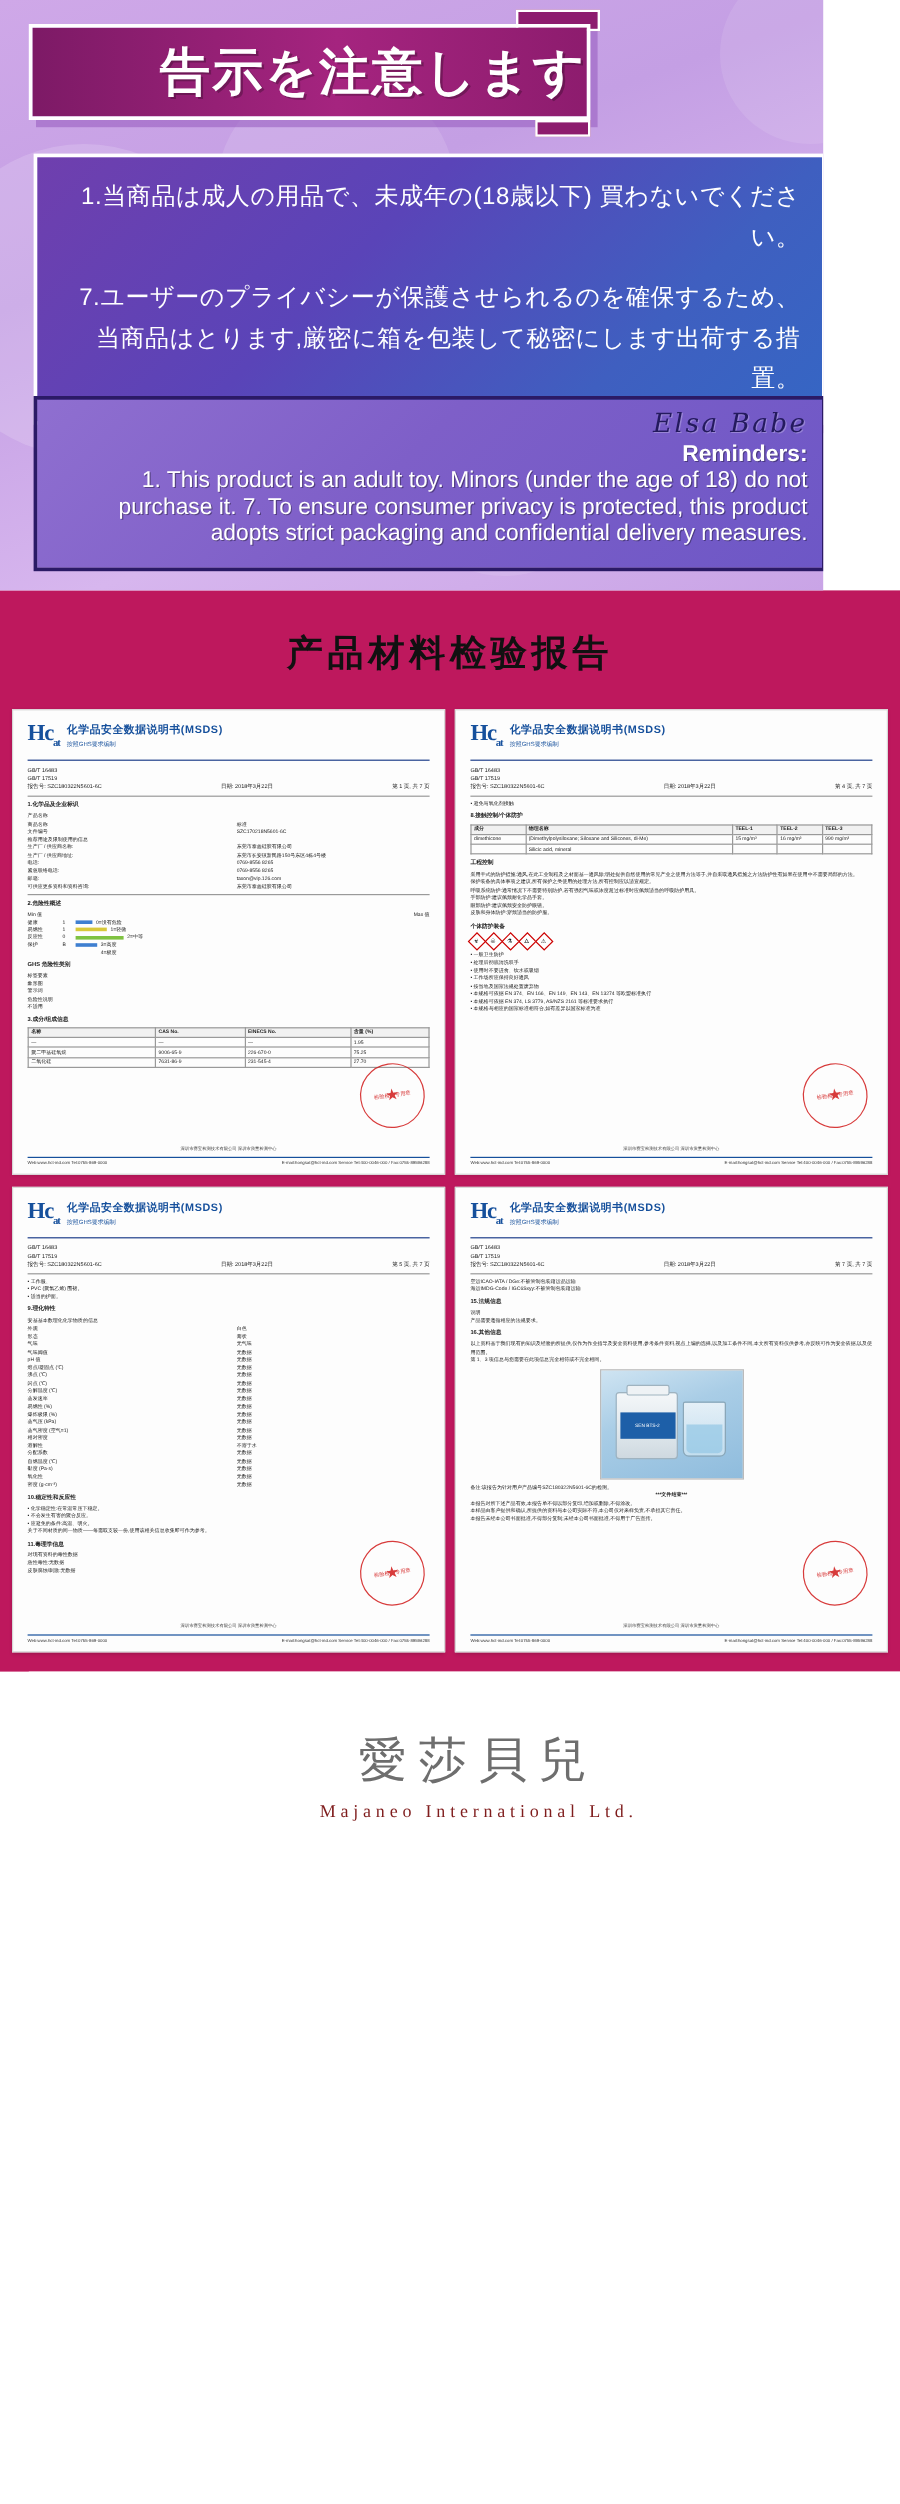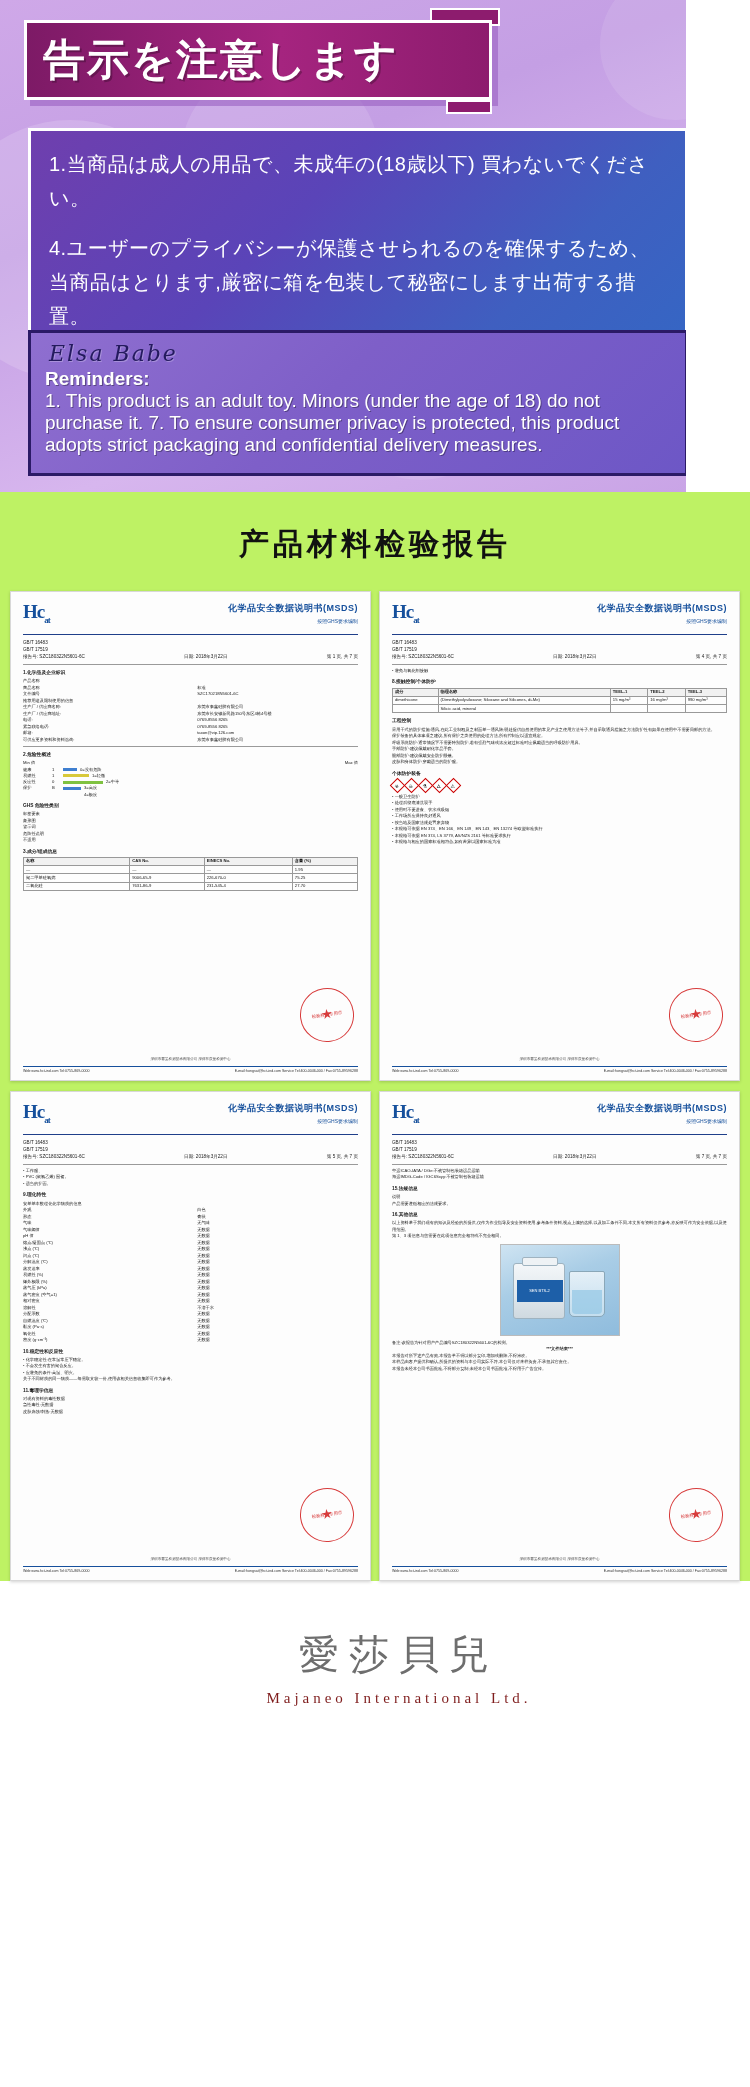--- a/index.html
+++ b/index.html
@@ -11,20 +11,21 @@
   }
   .page { width:750px; position:relative; overflow:hidden; }
 
   
   .notice-section {
     position:relative;
     width:686px;
     height:492px;
     background:linear-gradient(160deg,#cfa8e8 0%,#c49fe4 35%,#d7b6ee 70%,#c9a4e6 100%);
     overflow:hidden;
+    text-align:right;
   }
   .blob { position:absolute; border-radius:50%; background:rgba(255,255,255,0.16); }
   .b1 { width:260px; height:260px; left:-60px; top:120px; }
   .b2 { width:200px; height:200px; left:180px; top:60px; background:rgba(255,255,255,0.12);}
   .b3 { width:240px; height:240px; left:470px; top:180px; background:rgba(255,255,255,0.13);}
   .b4 { width:150px; height:150px; left:600px; top:-30px; background:rgba(255,255,255,0.10);}
   .b5 { width:180px; height:180px; left:330px; top:300px; background:rgba(255,255,255,0.10);}
 
   .title-band {
     position:absolute; left:24px; top:20px; width:468px; height:80px;
@@ -77,51 +78,51 @@
   .en-head {
     color:#ffffff; font-size:19px; font-weight:bold; line-height:22px;
     text-shadow:1px 1px 0 rgba(0,0,0,0.35);
   }
   .en-body {
     color:#ffffff; font-size:19px; line-height:22px;
     text-shadow:1px 1px 0 rgba(0,0,0,0.35);
   }
 
   
-  .report-section { width:750px; background:#bef264; padding:26px 0 0 0; }
+  .report-section { width:750px; background:#be185d; padding:26px 0 16px 0; }
   .report-title {
     text-align:center; font-size:30px; color:#111; letter-spacing:4px;
     margin:6px 0 26px 0;
   }
   .sheets {
     display:grid;
     grid-template-columns:repeat(2,1fr);
     gap:10px 8px;
     padding:0 10px;
   }
   .sheet {
     background:#fdfdfd;
     border:1px solid #d8d8d8;
     box-shadow:0 1px 3px rgba(0,0,0,0.18);
-    height:490px;
+    height:388px;
     position:relative;
     padding:10px 12px 22px 12px;
     overflow:hidden;
     font-size:4.2px;
     color:#1a1a1a;
     line-height:1.5;
   }
   .sheet-head { display:flex; align-items:flex-start; gap:6px; border-bottom:1px solid #1f3f8a; padding-bottom:4px;}
   .logo {
     font-family:"Liberation Serif", serif;
     font-size:19px; font-weight:bold; color:#16509c; line-height:19px;
     letter-spacing:-1px;
   }
   .logo sub { font-size:9px; }
-  .sheet-head-txt { flex:1; text-align:right; }
+  .sheet-head-txt { flex:1; text-align:left; }
   .sheet-title { font-size:9px; color:#16509c; font-weight:bold; letter-spacing:0.5px;}
   .sheet-sub { font-size:5px; color:#16509c; margin-top:2px;}
   .meta { margin-top:4px; font-size:4.6px; line-height:1.6; }
   .meta .row { display:flex; justify-content:space-between; }
   .rule { height:1px; background:#9a9a9a; margin:3px 0; }
   .sec-h { font-weight:bold; font-size:4.8px; margin:4px 0 2px; }
   .lines p { margin:0; font-size:4.2px; line-height:1.55; }
   table.mini { width:100%; border-collapse:collapse; font-size:4.2px; margin-top:2px;}
   table.mini th, table.mini td { border:0.4px solid #999; padding:0.5px 2px; text-align:left; }
   table.mini th { background:#f1f1f1; font-weight:bold; }
@@ -196,21 +197,21 @@
     <div class="blob b5"></div>
 
     <div class="title-accent"></div>
     <div class="title-band">
       <div class="title-text">告示を注意します</div>
     </div>
     <div class="title-accent2"></div>
 
     <div class="jp-box">
       <div class="jp-line">1.当商品は成人の用品で、未成年の(18歳以下) 買わないでください。</div>
-      <div class="jp-line">4.ユーザーのプライバシーが保護させられるのを確保するため、当商品はとります,厳密に箱を包装して秘密にします出荷する措置。</div>
+      <div class="jp-line">7.ユーザーのプライバシーが保護させられるのを確保するため、当商品はとります,厳密に箱を包装して秘密にします出荷する措置。</div>
     </div>
 
     <div class="en-box">
       <div class="brand-script">Elsa Babe</div>
       <div class="en-head">Reminders:</div>
       <div class="en-body">1. This product is an adult toy. Minors (under the age of 18) do not purchase it. 7. To ensure consumer privacy is protected, this product adopts strict packaging and confidential delivery measures.</div>
     </div>
   </section>
 
   <section class="report-section">

